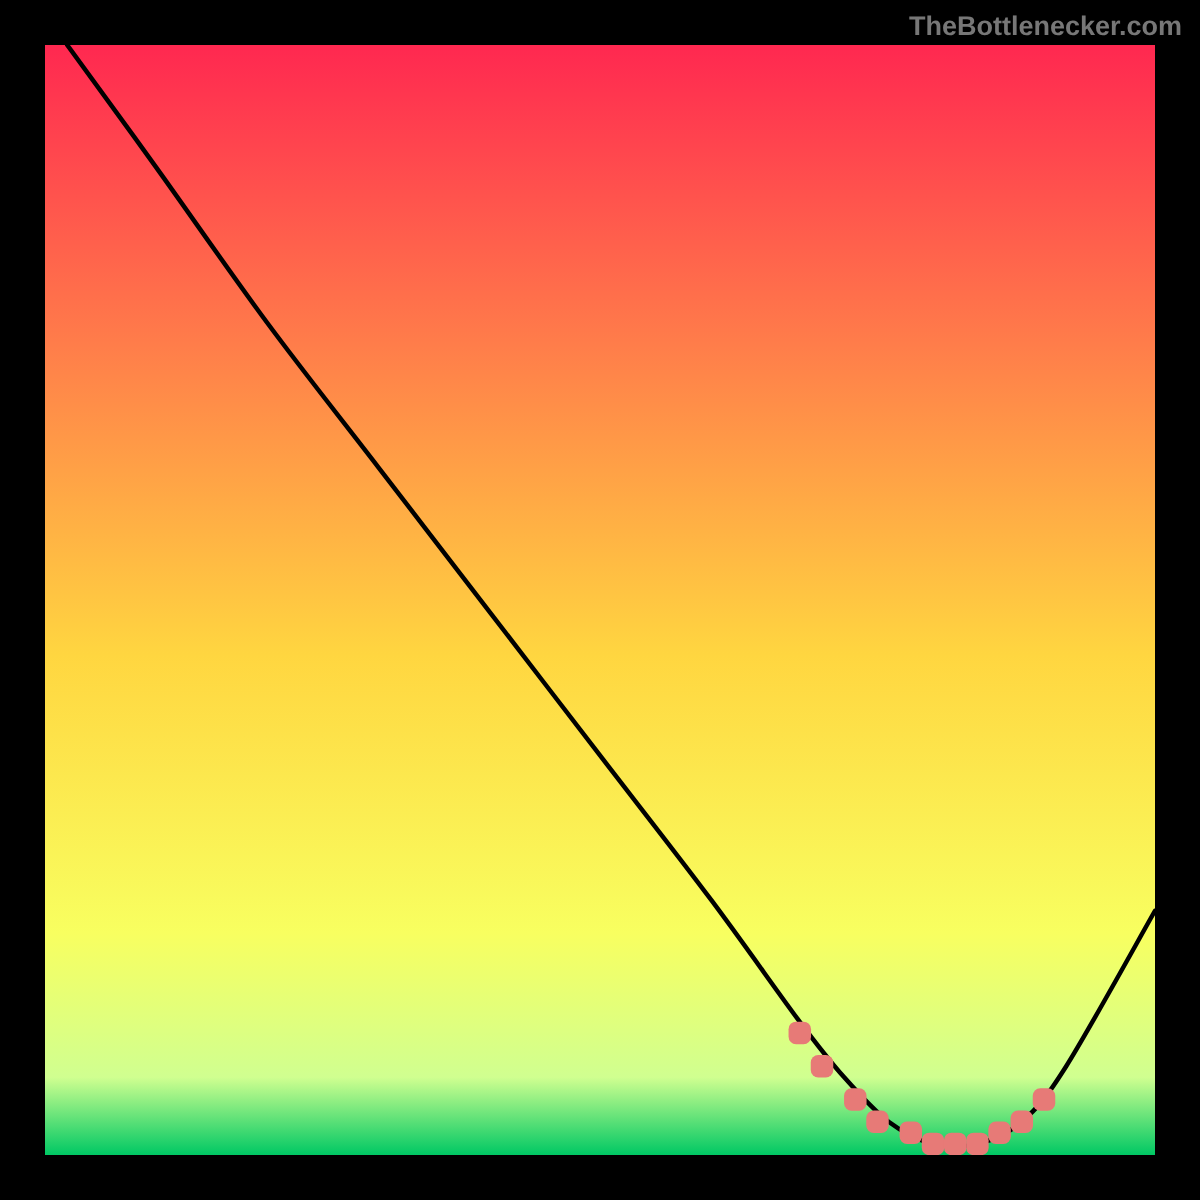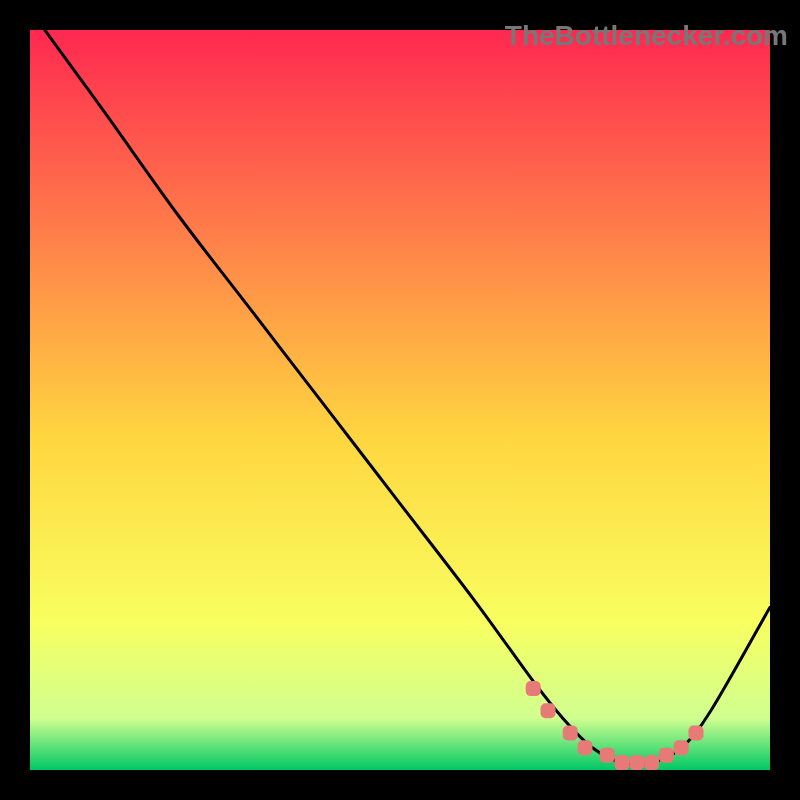--- a/index.html
+++ b/index.html
@@ -10,24 +10,24 @@
     background: #000000;
     overflow: hidden;
   }
   .container {
     position: relative;
     width: 800px;
     height: 800px;
   }
   .watermark {
     position: absolute;
-    top: 20px;
+    top: 7px;
     right: 12px;
     font-family: Arial, Helvetica, sans-serif;
-    font-size: 28px;
+    font-size: 18px;
     font-weight: bold;
     color: #777777;
     z-index: 10;
   }
   .plot-area {
     position: absolute;
     left: 30px;
     top: 30px;
     width: 740px;
     height: 740px;

